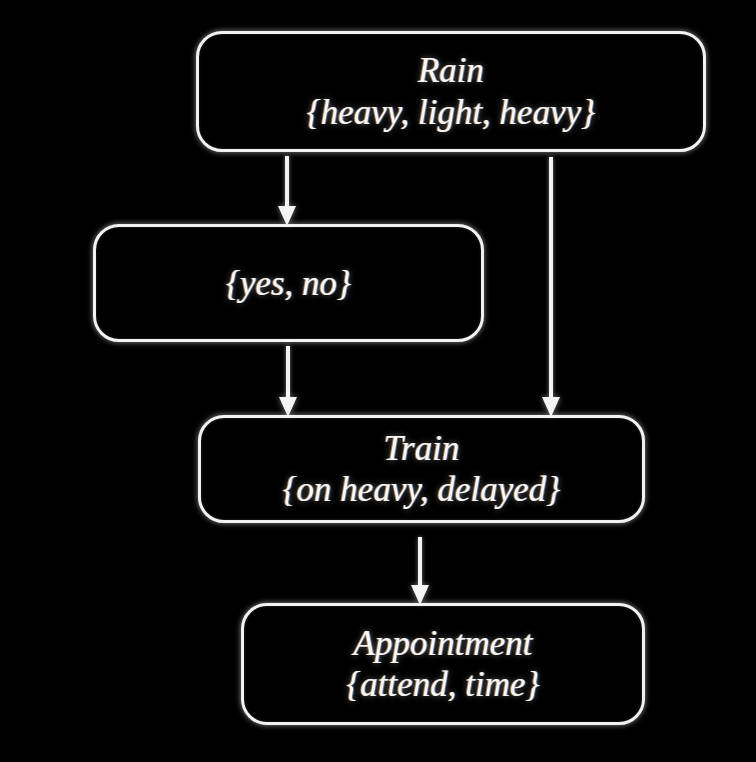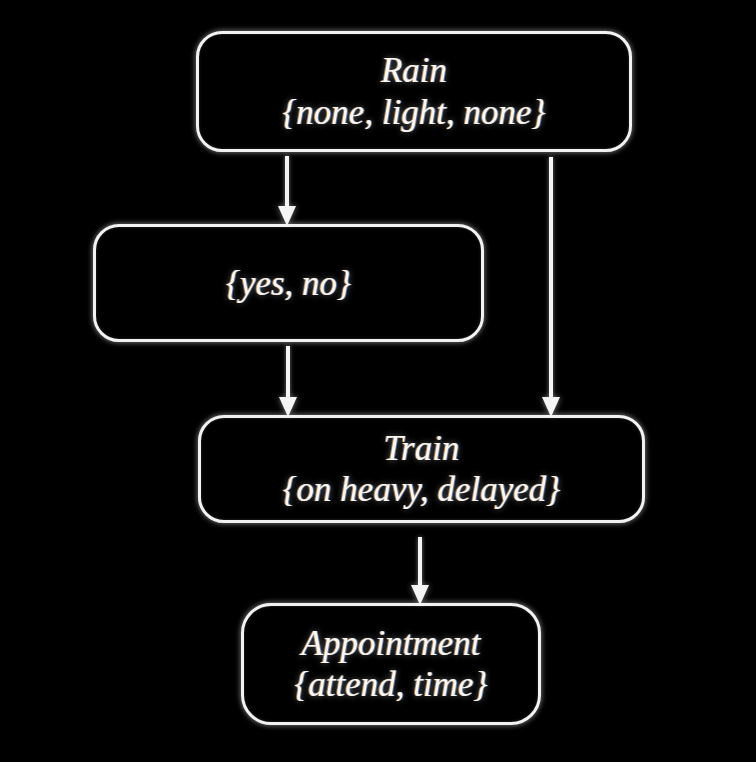--- a/index.html
+++ b/index.html
@@ -37,24 +37,24 @@
     line-height: 1.12;
     white-space: nowrap;
     text-shadow:
       -1px 0 0 rgba(255,190,120,0.55),
        1px 0 0 rgba(150,190,255,0.55),
        0 0 6px rgba(255,255,255,0.45);
   }
   .node-name   { font-size: 35px; }
   .node-states { font-size: 35px; margin-top: 2px; }
 
-  #node-rain        { left: 196px; top: 31px;  width: 436px; height: 121px; }
+  #node-rain        { left: 196px; top: 31px;  width: 510px; height: 121px; }
   #node-maintenance { left: 93px;  top: 224px; width: 391px; height: 118px; }
   #node-train       { left: 198px; top: 415px; width: 447px; height: 108px; }
-  #node-appointment { left: 241px; top: 603px; width: 300px; height: 122px; border-radius: 30px; }
+  #node-appointment { left: 241px; top: 603px; width: 404px; height: 122px; }
 
   
   .edge {
     position: absolute;
     pointer-events: none;
   }
   .edge-line {
     position: absolute;
     width: 4px;
     background: #f4f4f4;
@@ -88,21 +88,21 @@
   #edge-train-appointment { left: 411px; top: 537px; width: 18px; height: 68px; }
   #edge-train-appointment .edge-line { height: 48px; }
 </style>
 </head>
 <body>
 
 <div id="canvas">
 
   <div class="node" id="node-rain">
     <div class="node-name">Rain</div>
-    <div class="node-states">{none, light, none}</div>
+    <div class="node-states">{heavy, light, heavy}</div>
   </div>
 
   <div class="node" id="node-maintenance">
     <div class="node-states">{yes, no}</div>
   </div>
 
   <div class="node" id="node-train">
     <div class="node-name">Train</div>
     <div class="node-states">{on heavy, delayed}</div>
   </div>

